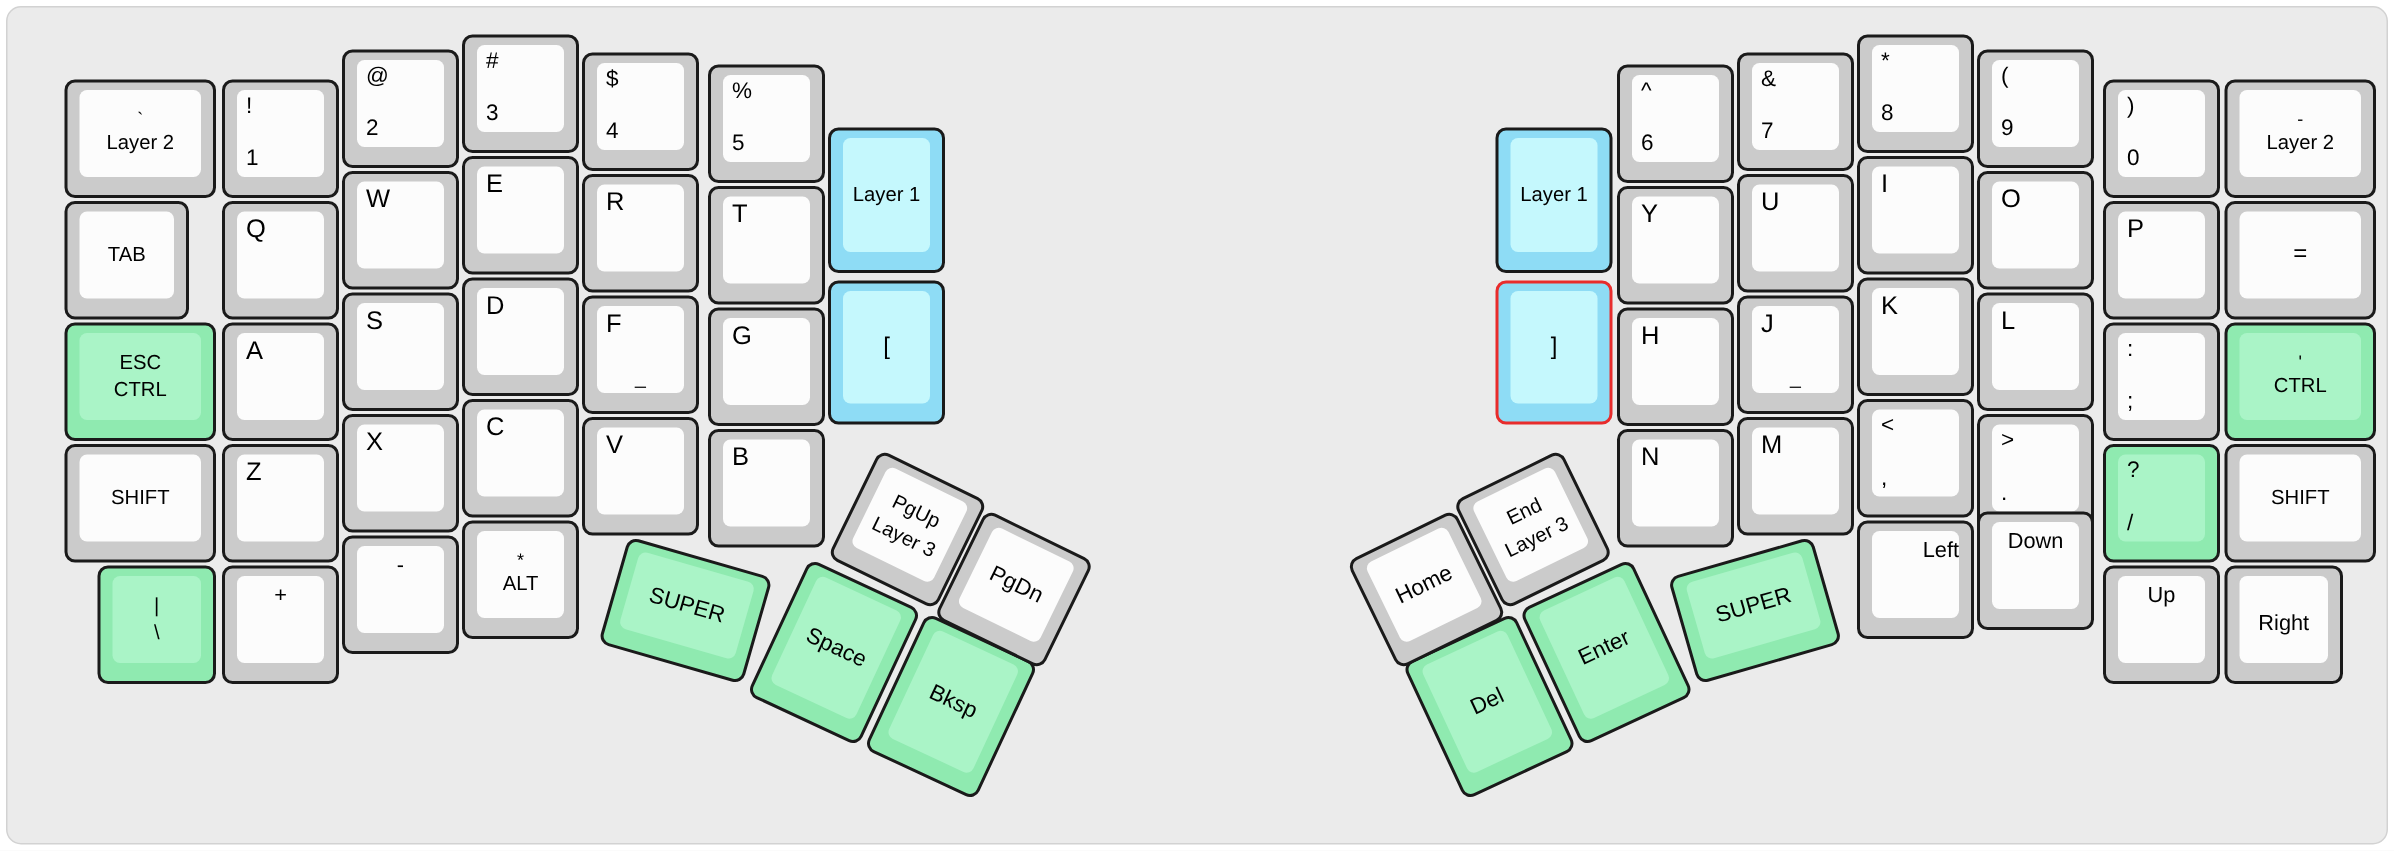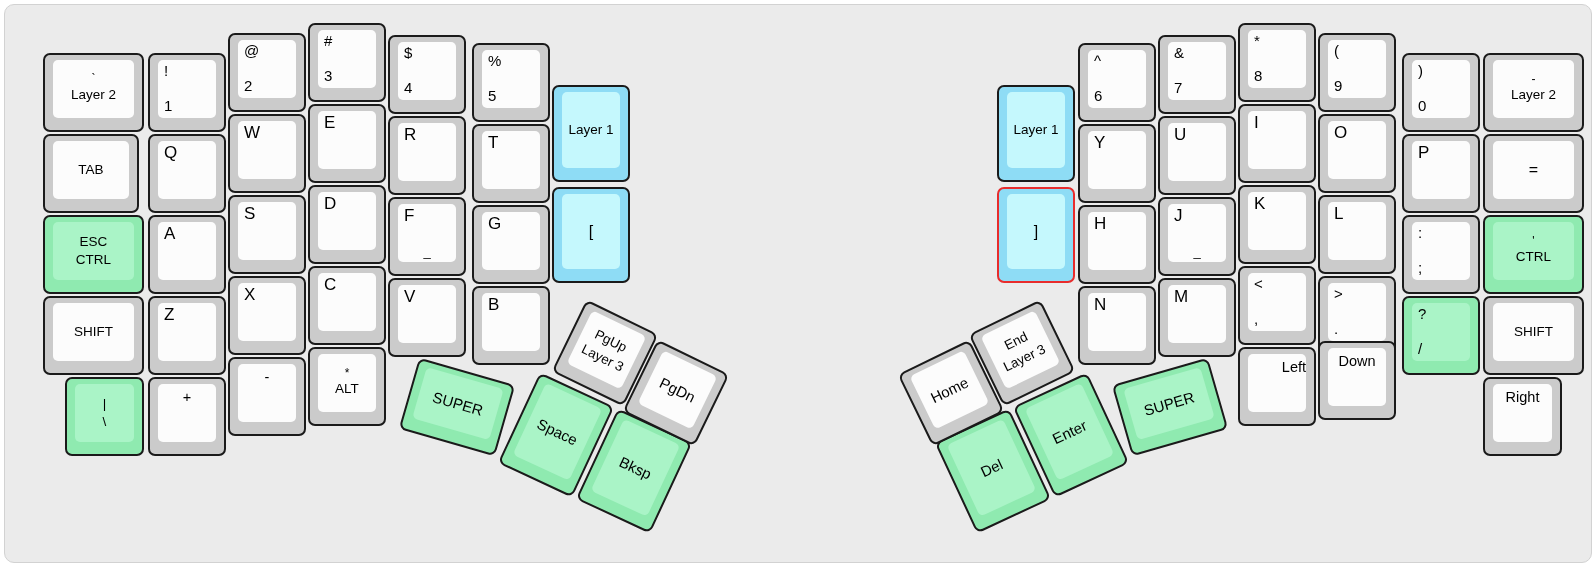--- a/index.html
+++ b/index.html
@@ -30,21 +30,21 @@
 <body>
 
 <div id="stage">
   <div id="kb">
       <div class="key s-symword" style="left: 38px; top: 48px; width: 101px; height: 79px; background: rgb(203, 203, 203); border-color: rgb(26, 26, 26);">
         <div class="cap" style="background: rgb(252, 252, 252);">
           <span class="l0">`</span>
           <span class="l1">Layer 2</span>
         </div>
       </div>
-      <div class="key s-word" style="left: 38px; top: 129px; width: 96px; height: 79px; background: rgb(203, 203, 203); border-color: rgb(26, 26, 26);">
+      <div class="key s-word" style="left: 38px; top: 129px; width: 83px; height: 79px; background: rgb(203, 203, 203); border-color: rgb(26, 26, 26);">
         <div class="cap" style="background: rgb(252, 252, 252);">
           <span class="l0">TAB</span>
         </div>
       </div>
       <div class="key s-word" style="left: 38px; top: 210px; width: 101px; height: 79px; background: rgb(143, 234, 176); border-color: rgb(26, 26, 26);">
         <div class="cap" style="background: rgb(170, 244, 199);">
           <span class="l0">ESC</span>
           <span class="l1">CTRL</span>
         </div>
       </div>
@@ -286,20 +286,25 @@
           <span class="l0">:</span>
           <span class="l1">;</span>
         </div>
       </div>
       <div class="key s-pair" style="left: 1397px; top: 291px; width: 78px; height: 79px; background: rgb(143, 234, 176); border-color: rgb(26, 26, 26);">
         <div class="cap" style="background: rgb(170, 244, 199);">
           <span class="l0">?</span>
           <span class="l1">/</span>
         </div>
       </div>
+      <div class="key s-topword" style="left: 1397px; top: 372px; width: 78px; height: 79px; background: rgb(203, 203, 203); border-color: rgb(26, 26, 26);">
+        <div class="cap" style="background: rgb(252, 252, 252);">
+          <span class="l0">Up</span>
+        </div>
+      </div>
       <div class="key s-symword" style="left: 1478px; top: 48px; width: 101px; height: 79px; background: rgb(203, 203, 203); border-color: rgb(26, 26, 26);">
         <div class="cap" style="background: rgb(252, 252, 252);">
           <span class="l0">-</span>
           <span class="l1">Layer 2</span>
         </div>
       </div>
       <div class="key s-bracket" style="left: 1478px; top: 129px; width: 101px; height: 79px; background: rgb(203, 203, 203); border-color: rgb(26, 26, 26);">
         <div class="cap" style="background: rgb(252, 252, 252);">
           <span class="l0">=</span>
         </div>
@@ -309,21 +314,21 @@
           <span class="l0">'</span>
           <span class="l1">CTRL</span>
         </div>
       </div>
       <div class="key s-word" style="left: 1478px; top: 291px; width: 101px; height: 79px; background: rgb(203, 203, 203); border-color: rgb(26, 26, 26);">
         <div class="cap" style="background: rgb(252, 252, 252);">
           <span class="l0">SHIFT</span>
         </div>
       </div>
       <div class="key s-topword" style="left: 1478px; top: 372px; width: 79px; height: 79px; background: rgb(203, 203, 203); border-color: rgb(26, 26, 26);">
-        <div class="cap" style="background: rgb(252, 252, 252);">
+        <div class="cap" style="background: rgb(252, 252, 252); align-items: center;">
           <span class="l0">Right</span>
         </div>
       </div>
       <div class="key s-thumb" style="left: 1115px; top: 365px; width: 100px; height: 74px; transform: rotate(-16deg); background: rgb(143, 234, 176); border-color: rgb(26, 26, 26);">
         <div class="cap" style="background: rgb(170, 244, 199);">
           <span class="l0">SUPER</span>
         </div>
       </div>
       <div class="key s-thumb" style="left: 1025px; top: 380px; width: 82px; height: 100px; transform: rotate(-25deg); background: rgb(143, 234, 176); border-color: rgb(26, 26, 26);">
         <div class="cap" style="background: rgb(170, 244, 199);">

